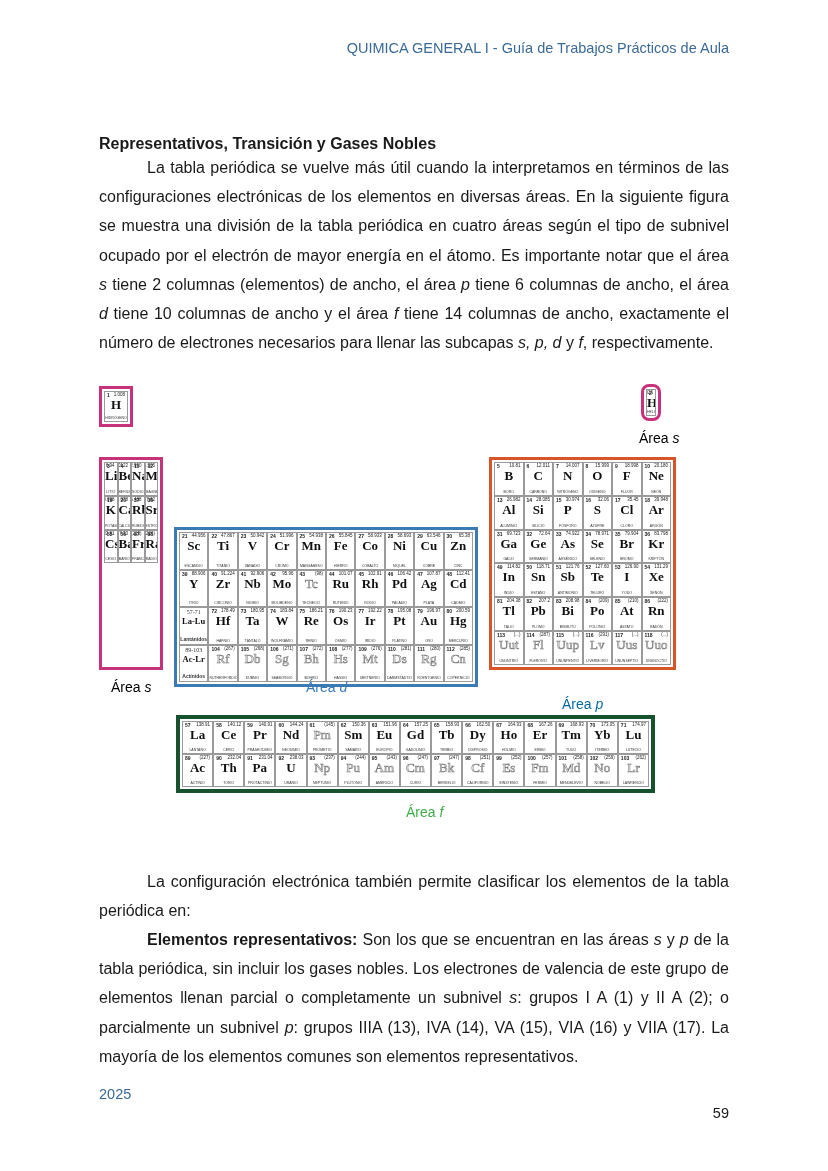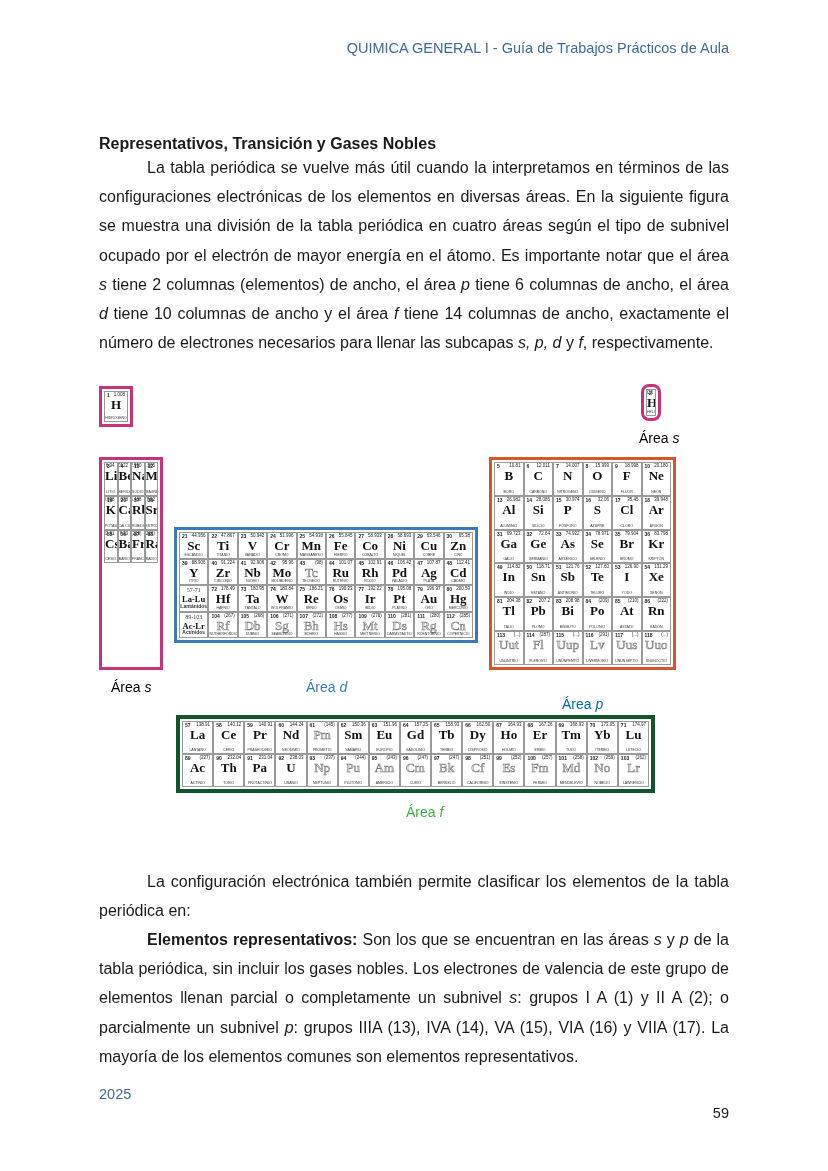--- a/index.html
+++ b/index.html
@@ -129,21 +129,21 @@
       <span class="sym">Fr</span>
       <span class="name">FRANCIO</span>
     </div>
     <div class="cell">
       <span class="num">88</span>
       <span class="mass">(226)</span>
       <span class="sym">Ra</span>
       <span class="name">RADIO</span>
     </div>
   </div>
-<div class="block b-d" id="blk-d" style="left:174px;top:527px;width:304px;height:116px;grid-template-columns:repeat(10,1fr);grid-template-rows:repeat(4,1fr);">
+<div class="block b-d" id="blk-d" style="left:174px;top:527px;width:304px;height:160px;grid-template-columns:repeat(10,1fr);grid-template-rows:repeat(4,1fr);">
     <div class="cell">
       <span class="num">21</span>
       <span class="mass">44.956</span>
       <span class="sym">Sc</span>
       <span class="name">ESCANDIO</span>
     </div>
     <div class="cell">
       <span class="num">22</span>
       <span class="mass">47.867</span>
       <span class="sym">Ti</span>

